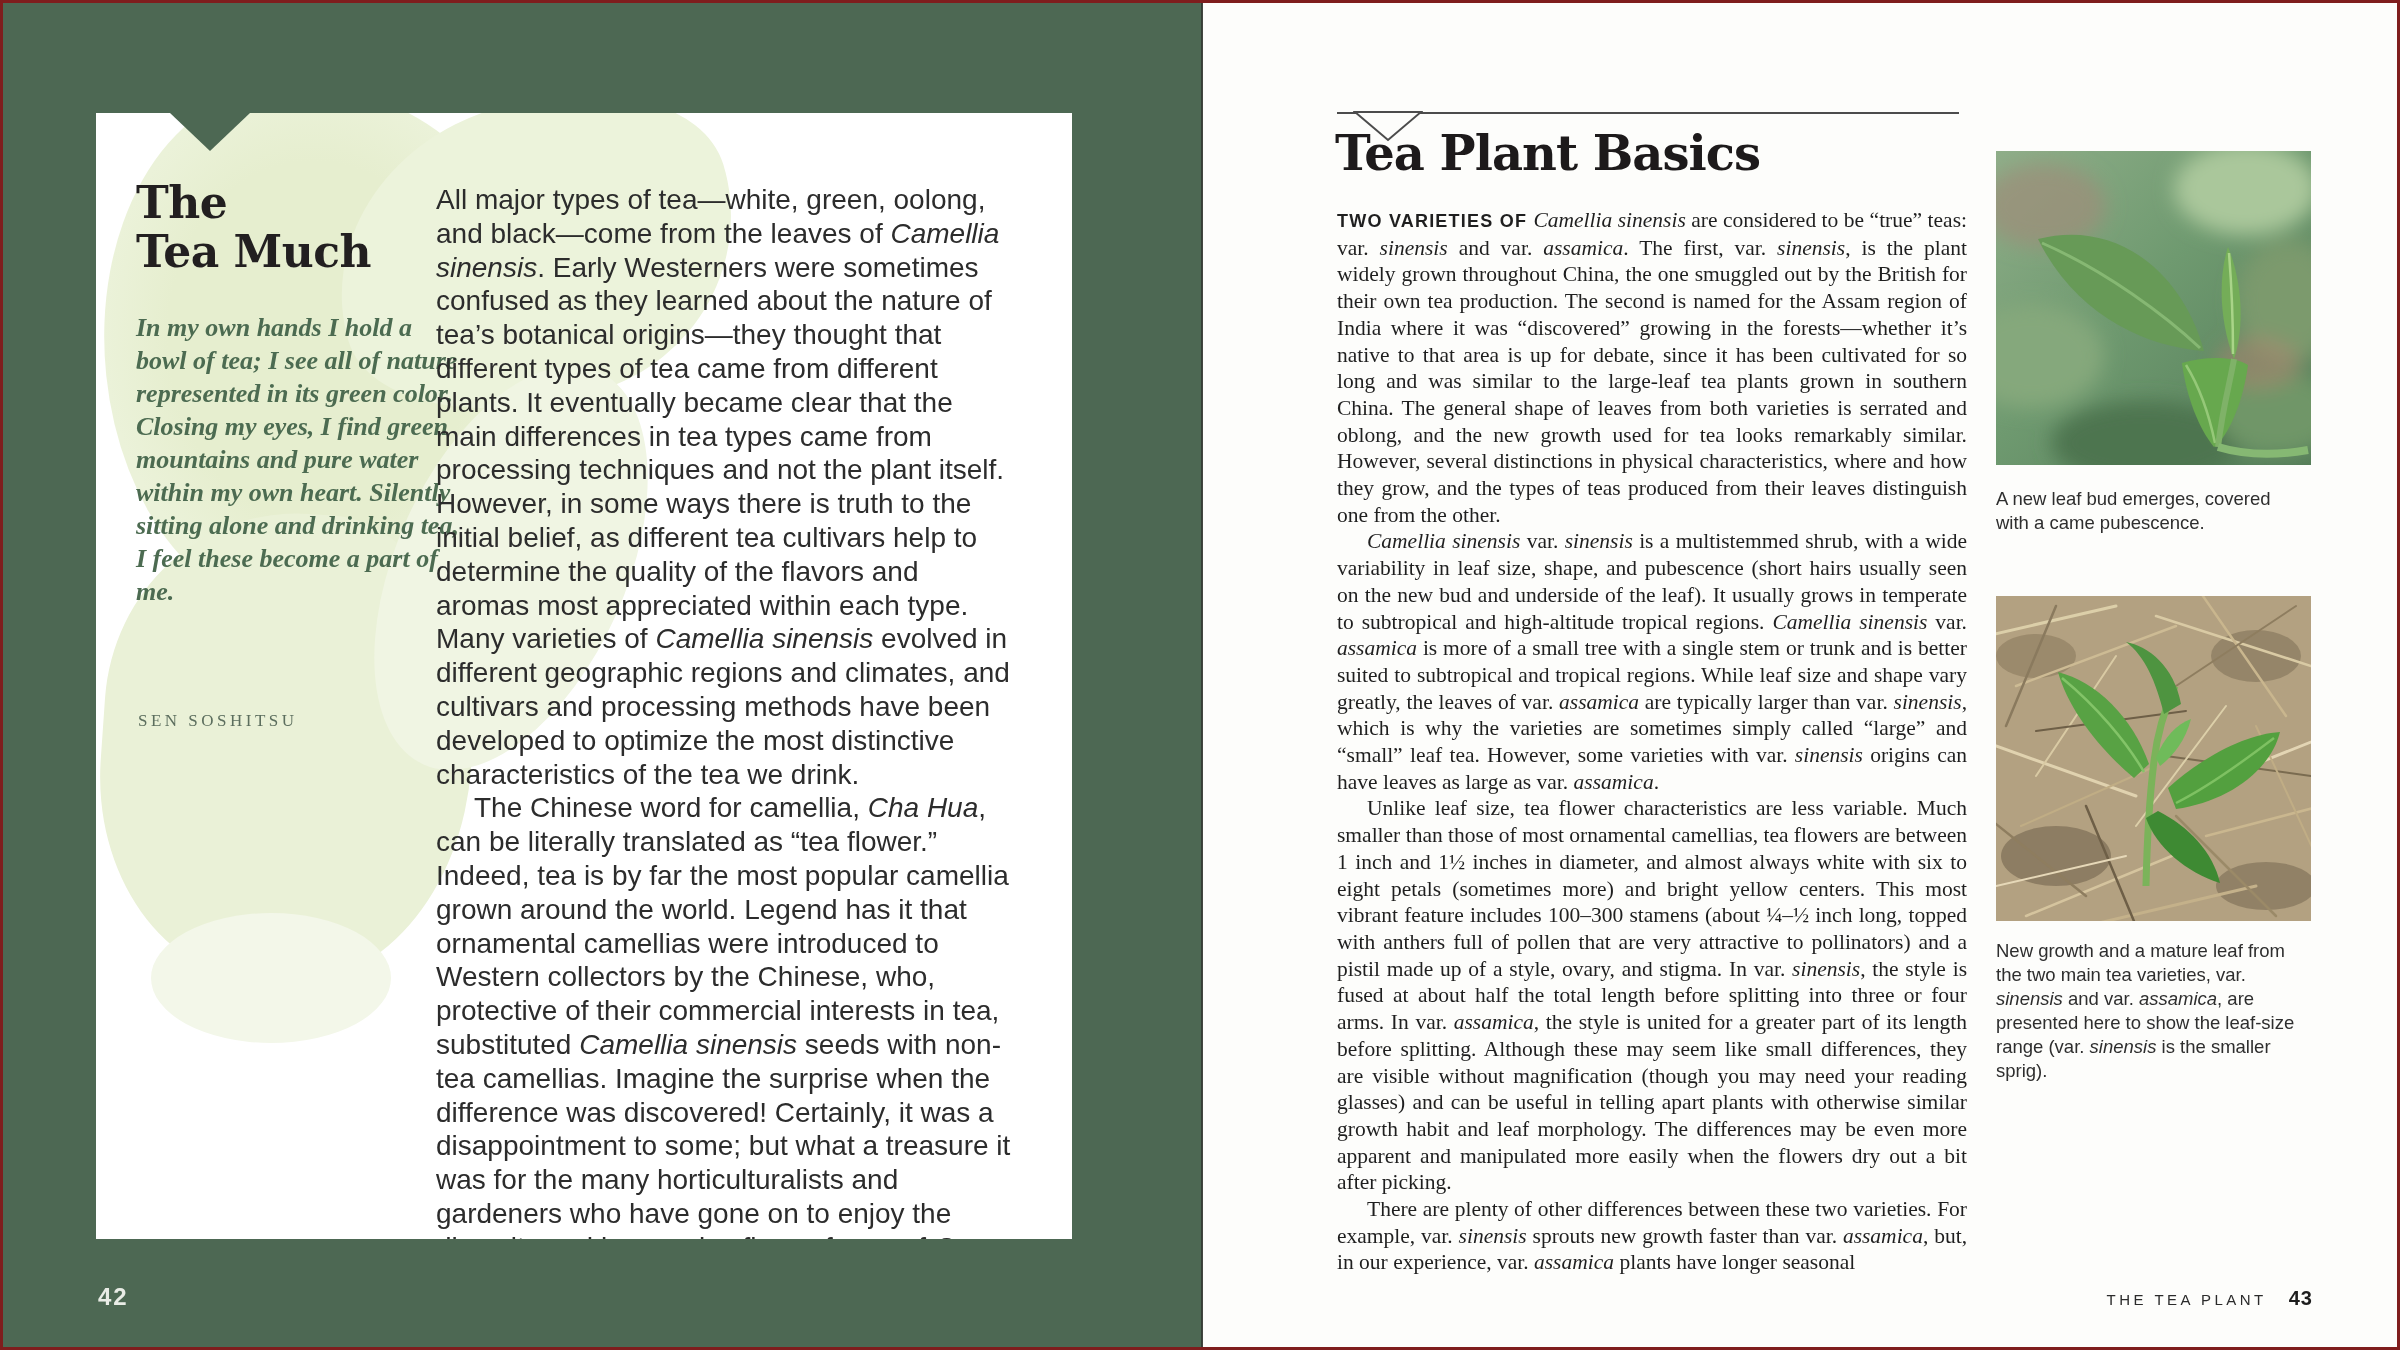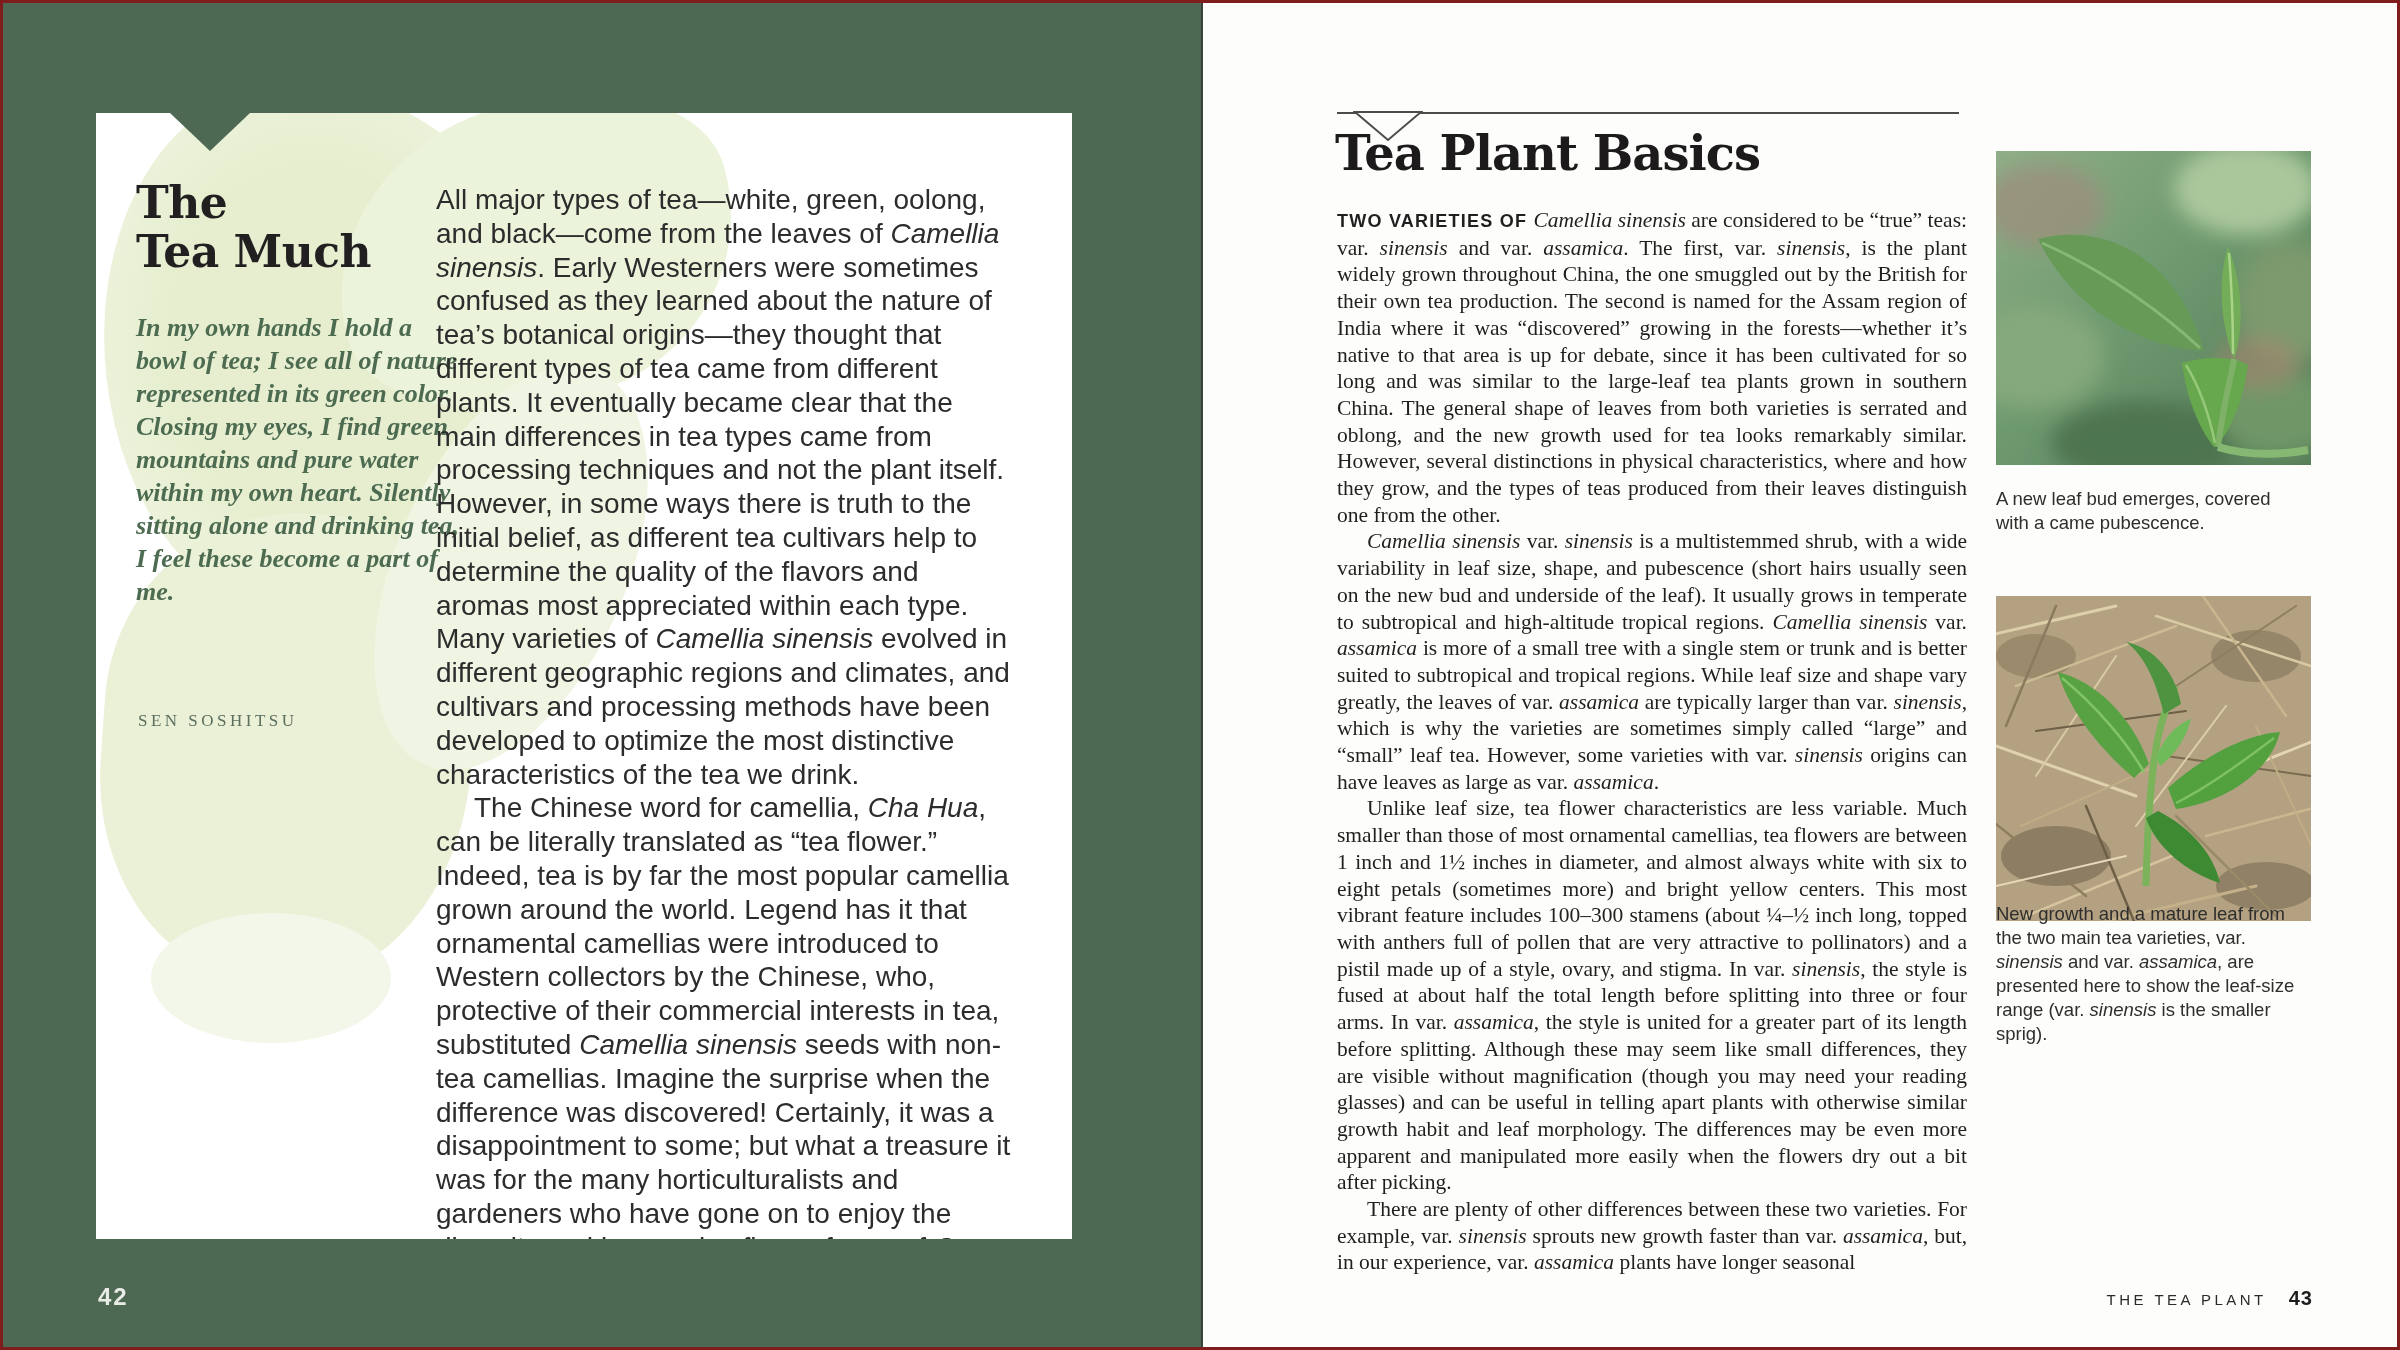--- a/index.html
+++ b/index.html
@@ -44,21 +44,21 @@
            font-family:"Liberation Serif",serif;font-size:21.5px;line-height:26.7px;text-align:justify;}
   .rp-body p{margin:0;}
   .rp-body p + p{text-indent:30px;}
   .lead-in{font-family:"Liberation Sans",sans-serif;font-weight:700;font-size:18px;letter-spacing:1.2px;}
   .photo{position:absolute;left:793px;width:315px;overflow:hidden;background:#6f9a70;}
   .photo-1{top:148px;height:314px;}
   .photo-2{top:593px;height:325px;background:#b5a383;}
   .caption{position:absolute;left:793px;width:312px;color:#2e2e2e;
            font-size:18.5px;line-height:24px;}
   .caption-1{top:484px;}
-  .caption-2{top:899px;}
+  .caption-2{top:936px;}
   .rp-footer{position:absolute;left:700px;top:1284px;width:410px;display:flex;
              justify-content:flex-end;align-items:baseline;gap:22px;}
   .rp-footer-label{font-size:15px;letter-spacing:3.5px;color:#2b2b2b;}
   .rp-footer-num{font-weight:700;font-size:20px;letter-spacing:1px;color:#1d1d1d;}
 </style>
 </head>
 <body>
 
 <div class="spread">
 

